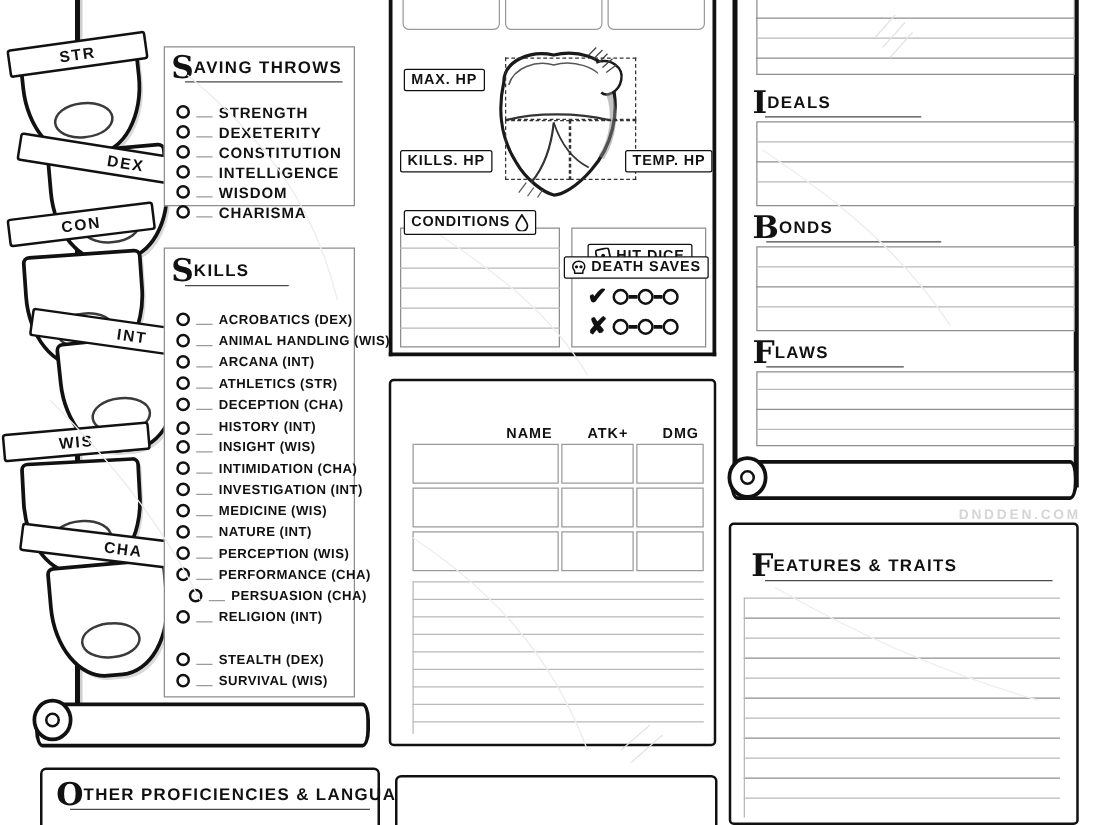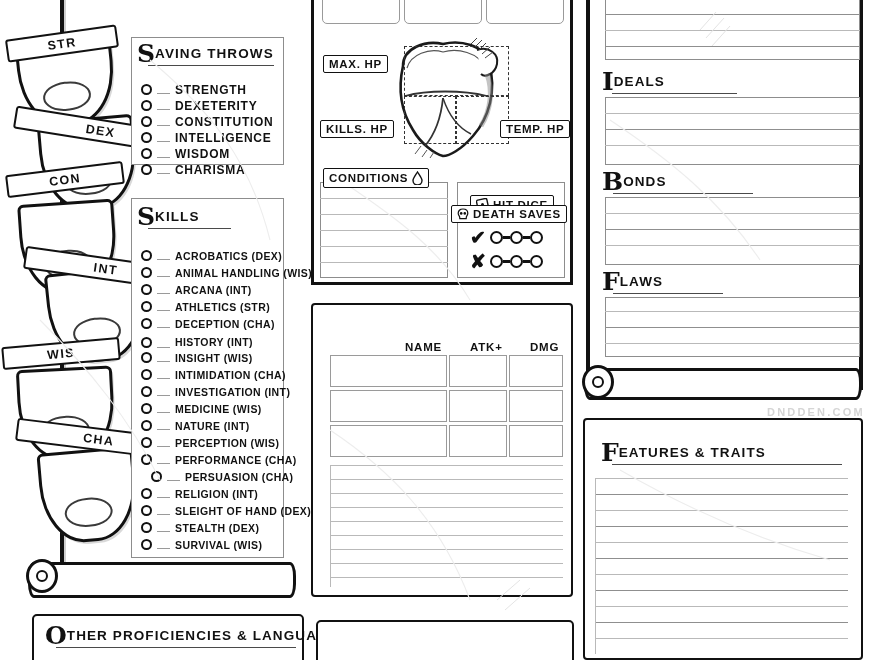--- a/index.html
+++ b/index.html
@@ -312,25 +312,20 @@
   </div>
   <div class="statrow" style="left:151px;top:469px;">
     <span class="bub"></span>
     <span class="slot"></span>
     <span class="nm">PERSUASION (CHA)</span>
   </div>
   <div class="statrow" style="left:141px;top:486px;">
     <span class="bub"></span>
     <span class="slot"></span>
     <span class="nm">RELIGION (INT)</span>
-  </div>
-  <div class="statrow" style="left:141px;top:503px;">
-    <span class="bub"></span>
-    <span class="slot"></span>
-    <span class="nm">SLEIGHT OF HAND (DEX)</span>
   </div>
   <div class="statrow" style="left:141px;top:520px;">
     <span class="bub"></span>
     <span class="slot"></span>
     <span class="nm">STEALTH (DEX)</span>
   </div>
   <div class="statrow" style="left:141px;top:537px;">
     <span class="bub"></span>
     <span class="slot"></span>
     <span class="nm">SURVIVAL (WIS)</span>

